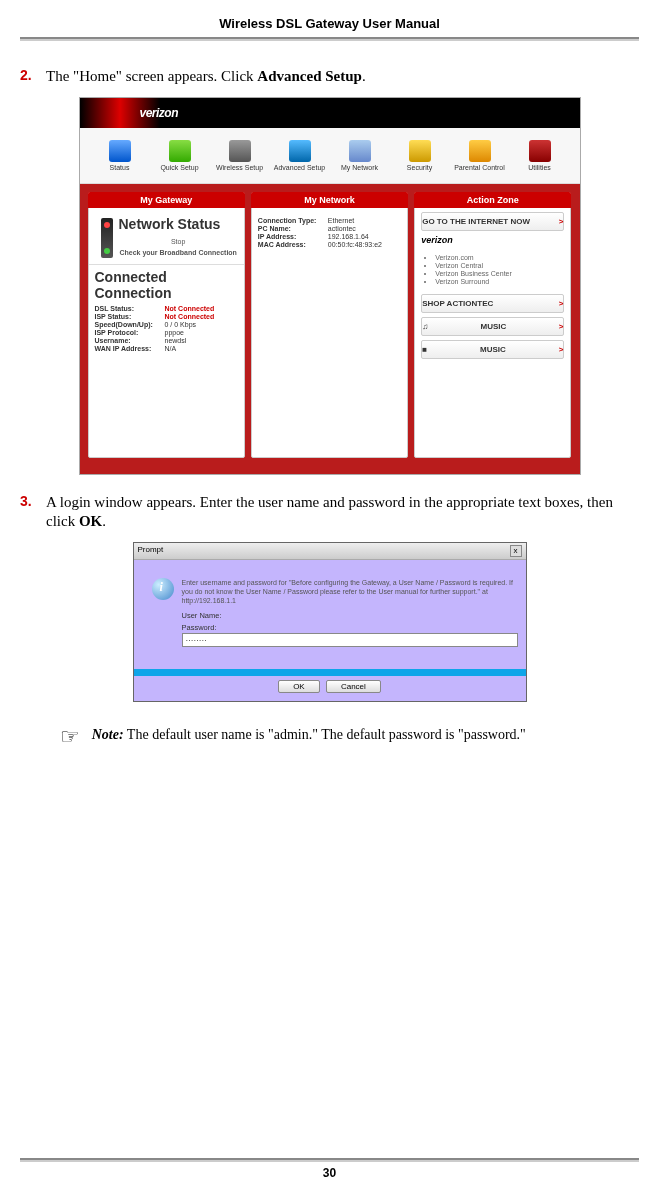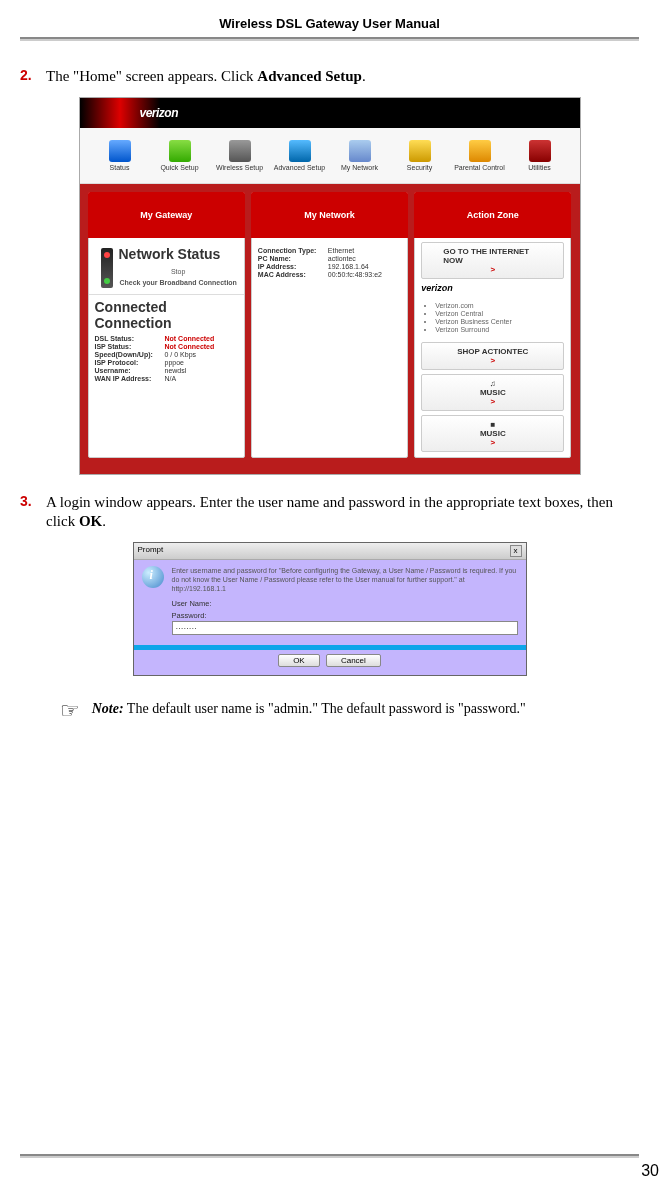--- a/index.html
+++ b/index.html
@@ -59,75 +59,75 @@
     }
     .rh-nav-item { text-align: center; font-size: 7px; color: #333; width: 55px; }
     .rh-nav-icon { width: 22px; height: 22px; margin: 0 auto 2px auto; border-radius: 3px; }
     .ic-status{background:linear-gradient(#6af,#05c);} .ic-quick{background:linear-gradient(#8d4,#3a0);}
     .ic-wifi{background:linear-gradient(#999,#555);} .ic-adv{background:linear-gradient(#5bf,#06a);}
     .ic-net{background:linear-gradient(#ace,#68c);} .ic-sec{background:linear-gradient(#fd5,#c90);}
     .ic-par{background:linear-gradient(#fc4,#d80);} .ic-util{background:linear-gradient(#c33,#800);}
     .rh-cols { display: flex; padding: 8px; gap: 6px; height: 282px; }
     .rh-col { flex: 1; border: 1px solid #ccc; border-radius: 2px; background: #fff; }
     .rh-col-hdr { background: #c00; color: #fff; font-weight: bold; text-align: center;
-      font-size: 9px; padding: 18px; margin: -1px -1px 4px -1px; border-radius: 2px 2px 0 0;}
+      font-size: 9px; padding: 3px; margin: -1px -1px 4px -1px; border-radius: 2px 2px 0 0;}
     .rh-sub { padding: 4px 6px; }
     .rh-sub-title { font-weight: bold; color: #333; font-size: 14px; margin-bottom: 4px; }
     .rh-center { text-align: center; font-size: 7px; color: #555; line-height: 1.6; }
     .rh-kv { display: flex; font-size: 7px; margin: 1px 0; }
     .rh-kv .k { width: 70px; color: #333; font-weight: bold; }
     .rh-kv .v { color: #333; }
     .rh-kv .v.red { color: #c00; font-weight: bold; }
     .rh-traffic { width: 12px; height: 40px; background: linear-gradient(#222,#555);
       margin: 2px 6px; float: left; border-radius: 2px; position: relative; }
     .rh-traffic::before, .rh-traffic::after { content:''; position:absolute; width:6px; height:6px;
       left:3px; border-radius:50%; }
     .rh-traffic::before{top:4px;background:#f44;} .rh-traffic::after{bottom:4px;background:#4c4;}
     .rh-divider{height:1px;background:#ddd;margin:4px -6px;}
     .rh-btn { border: 1px solid #ccc; background: linear-gradient(#fff,#eee);
-      padding: 4px 21px; margin: 4px 6px; font-size: 8px; font-weight: bold; color: #333;
-      display: flex; align-items: center; justify-content: space-between; border-radius: 2px; flex-direction: column;}
+      padding: 4px 0; margin: 4px 6px; font-size: 8px; font-weight: bold; color: #333;
+      display: flex; align-items: center; justify-content: space-between; border-radius: 2px;}
     .rh-btn .arr { color: #c00; font-weight: bold; }
     .rh-links { padding: 4px 10px; list-style: disc; margin-left: 10px; font-size: 7px; color: #666; }
     .rh-links li { margin: 1px 0; }
     .rh-vz-small { font-size: 9px; font-weight: bold; font-style: italic; margin: 4px 6px; }
     
     .prompt-dlg {
       width: 394px; margin: 10px auto 24px auto; border: 1px solid #666;
       background: #c4b5fd; font-family: Tahoma, Arial, sans-serif; font-size: 8px;
       text-align: left; position: relative;
     }
     .prompt-title { background: linear-gradient(#eee,#ccc); border-bottom: 1px solid #aaa;
       padding: 2px 4px; font-size: 8px; display: flex; justify-content: space-between; }
     .prompt-x { border: 1px solid #888; width: 12px; height: 12px; text-align: center;
       line-height: 10px; background: #ddd; font-size: 8px; }
-    .prompt-body { display: flex; padding: 6px 8px; }
+    .prompt-body { display: flex; padding: 18px 8px; margin-left: 10px; }
     .prompt-icon { width: 22px; height: 22px; border-radius: 50%;
       background: radial-gradient(circle at 30% 30%, #cef, #48c); position: relative;
       margin-right: 8px; flex-shrink: 0; }
     .prompt-icon::after { content: 'i'; color: #fff; font-weight: bold; font-style: italic;
       position: absolute; left: 8px; top: 2px; font-size: 12px; font-family: Georgia; }
     .prompt-main { flex: 1; color: #444; }
     .prompt-text { font-size: 7px; line-height: 1.3; margin-bottom: 6px; color: #555;}
     .prompt-lbl { font-size: 7.5px; margin: 3px 0 1px 0; color: #333; }
     .prompt-field { border: 1px solid #888; background: #fff; height: 14px; width: 100%;
       padding: 1px 3px; font-size: 8px; line-height: 12px; color: #333; }
     .prompt-chk { margin: 6px 0; font-size: 7.5px; display: flex; align-items: center; gap: 4px; color: #333;}
     .prompt-chkbox { width: 10px; height: 10px; border: 1px solid #888; background: #fff; }
-    .prompt-btns { text-align: center; padding: 4px 0 8px 0; border-top: 5px solid #0ea5e9; margin-top: 4px;}
+    .prompt-btns { text-align: center; padding: 4px 0 8px 0; border-top: 7px solid #0ea5e9; margin-top: 4px;}
     .prompt-btn { display: inline-block; border: 1px solid #888; background: linear-gradient(#fff,#ddd);
       padding: 1px 14px; font-size: 8px; margin: 0 2px; border-radius: 2px; }
     
     .note-row { display: flex; padding: 0 40px; gap: 12px; margin-top: 6px; }
     .note-hand { font-size: 22px; line-height: 1; }
     .note-text { font-size: 14px; line-height: 1.35; }
     .note-text b { font-weight: bold; font-style: italic; }
     
     .page-footer { position: absolute; bottom: 12px; left: 0; right: 0; }
-    .page-num { text-align: right; font-weight: normal; font-family: Arial, sans-serif; font-size: 16px; }
+    .page-num { text-align: center; font-weight: bold; font-family: Arial, sans-serif; font-size: 12px; }
   </style>
 </head>
 <body>
 
 <div class="page-header">Wireless DSL Gateway User Manual</div>
 <div class="header-rule"></div>
 
 <div class="content">
 
   <div class="step">

